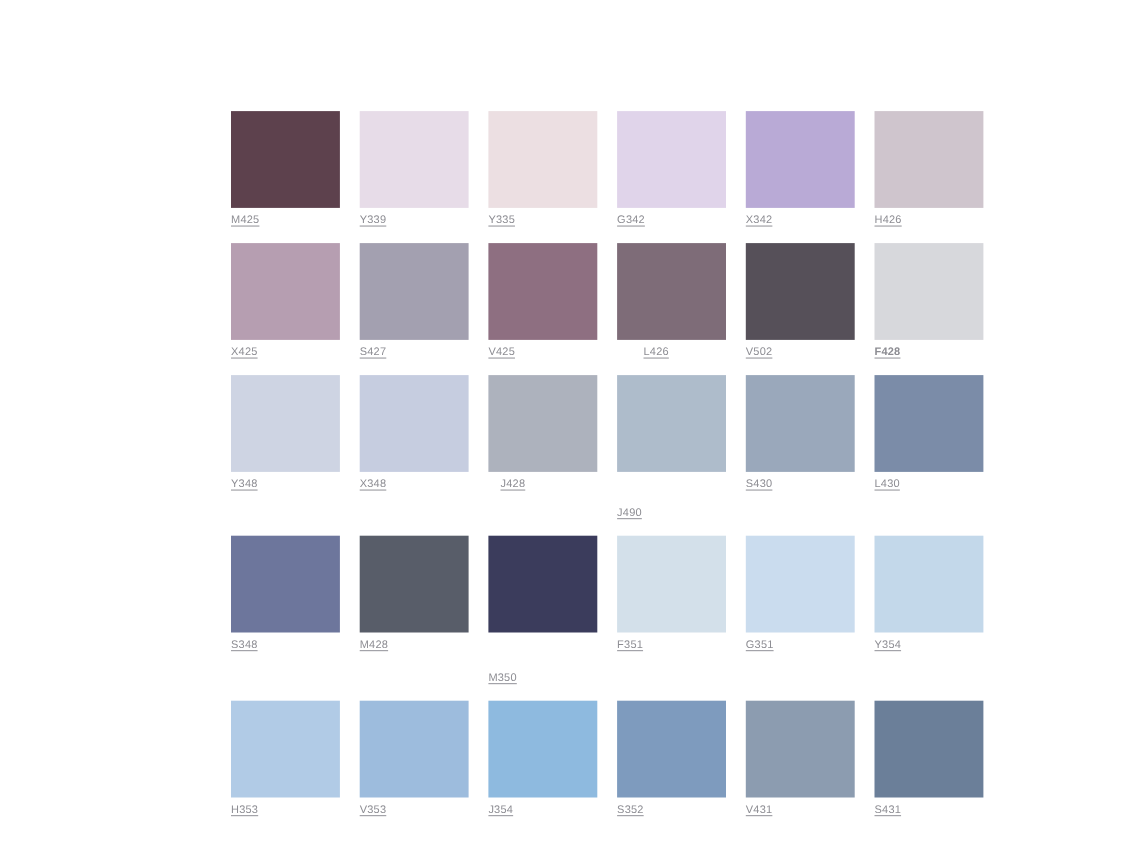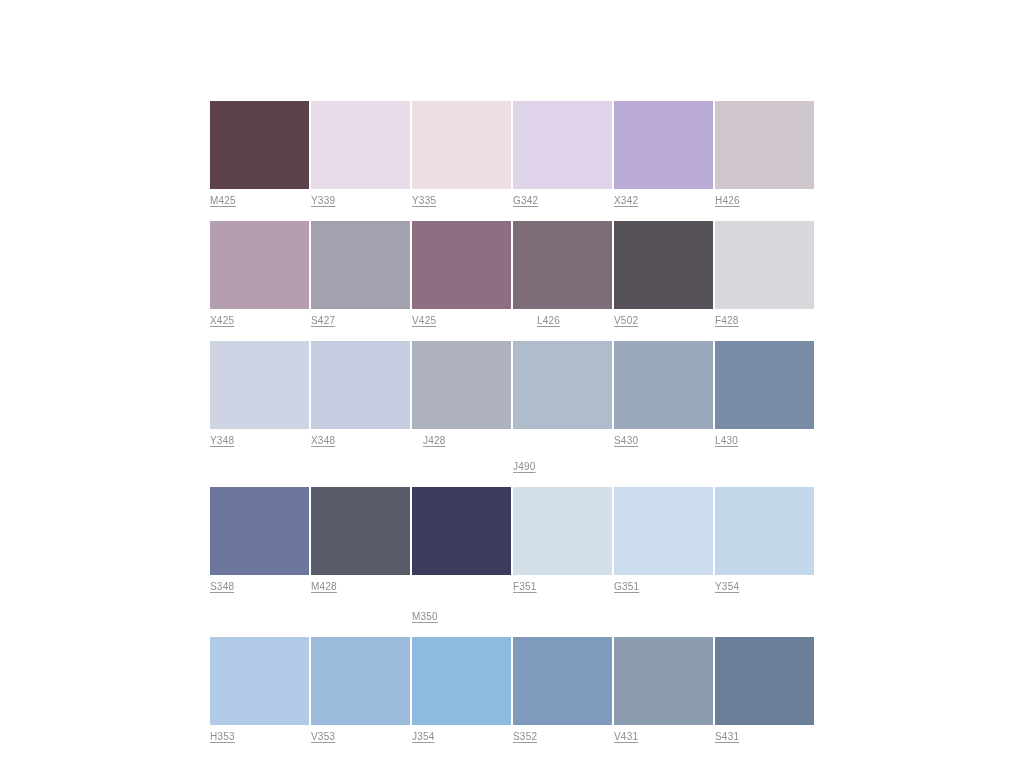--- a/index.html
+++ b/index.html
@@ -28,21 +28,21 @@
     top: 101px;
     width: 604px;
     display: flex;
     flex-direction: column;
     gap: 13px;
   }
 
   .swatch-row {
     display: flex;
     flex-direction: row;
-    gap: 2px;
+    gap: 18px;
   }
 
   .swatch-cell {
     width: 99px;
     display: flex;
     flex-direction: column;
   }
 
   .swatch-chip {
     width: 99px;
@@ -112,21 +112,21 @@
         <div class="swatch-cell">
           <div class="swatch-chip" style="background-color: rgb(126, 108, 120);"></div>
           <span class="swatch-label" style="color: rgb(141, 141, 147); padding-left: 24px;">L426</span>
         </div>
         <div class="swatch-cell">
           <div class="swatch-chip" style="background-color: rgb(86, 80, 89);"></div>
           <span class="swatch-label" style="color: rgb(141, 141, 147);">V502</span>
         </div>
         <div class="swatch-cell">
           <div class="swatch-chip" style="background-color: rgb(215, 216, 220);"></div>
-          <span class="swatch-label" style="color: rgb(141, 141, 147);">F428</span>
+          <span class="swatch-label" style="color: rgb(141, 141, 147); font-weight: bold;">F428</span>
         </div>
       </div>
       <div class="swatch-row">
         <div class="swatch-cell">
           <div class="swatch-chip" style="background-color: rgb(206, 212, 227);"></div>
           <span class="swatch-label" style="color: rgb(141, 141, 147);">Y348</span>
         </div>
         <div class="swatch-cell">
           <div class="swatch-chip" style="background-color: rgb(198, 205, 224);"></div>
           <span class="swatch-label" style="color: rgb(141, 141, 147);">X348</span>

